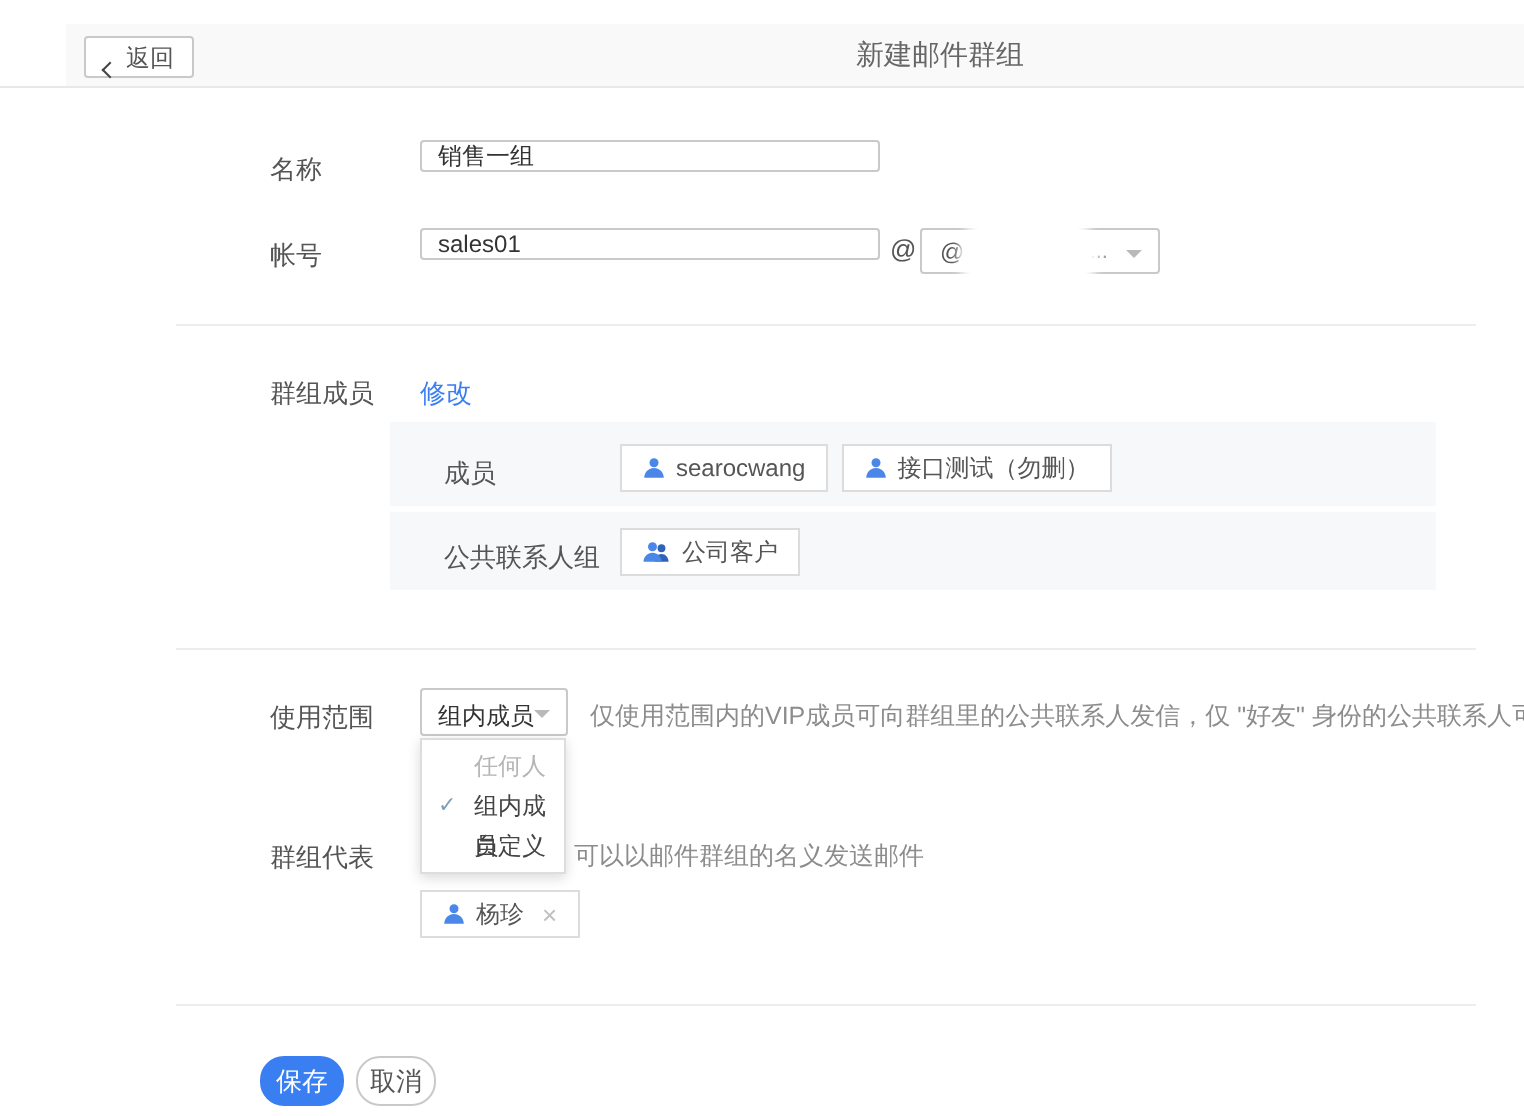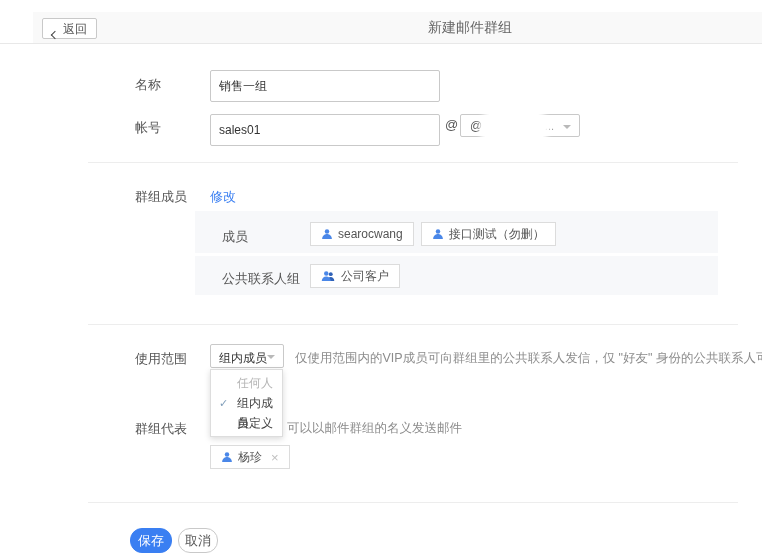--- a/index.html
+++ b/index.html
@@ -15,21 +15,21 @@
     position:absolute; left:42px; top:6px; height:21px; padding:0 9px;
     background:#fff; border:1px solid #c9c9c9; border-radius:2px;
     display:inline-flex; align-items:flex-end; gap:5px; font-size:12px; color:#555; cursor:pointer;
   }
   .chev-left { width:6px; height:6px; border-left:1.5px solid #444; border-bottom:1.5px solid #444; transform:rotate(45deg); display:inline-block; }
   .page-title { position:absolute; left:428px; top:7px; font-size:14px; color:#666; }
   
   .flabel { position:absolute; left:135px; font-size:13px; color:#555;text-align:right; }
   
   .txt-input {
-    position:absolute; left:210px; width:230px; height:32px; border:1px solid #c9c9c9; border-radius:2px;
+    position:absolute; left:210px; width:230px; height:16px; border:1px solid #c9c9c9; border-radius:2px;
     padding:0 8px; font-size:12px; color:#333; font-family:inherit; background:#fff;
   }
   .at-symbol { position:absolute; left:445px; top:117px; font-size:13px; color:#555; }
   .domain-select {
     position:absolute; left:460px; top:114px; width:120px; height:23px; border:1px solid #c9c9c9; border-radius:2px;
     background:#fff; cursor:pointer;
   }
   .domain-prefix { position:absolute; left:9px; top:4px; font-size:12px; color:#555; }
   .domain-suffix { position:absolute; right:25px; top:5px; font-size:11px; color:#999; }
   .domain-blob {

